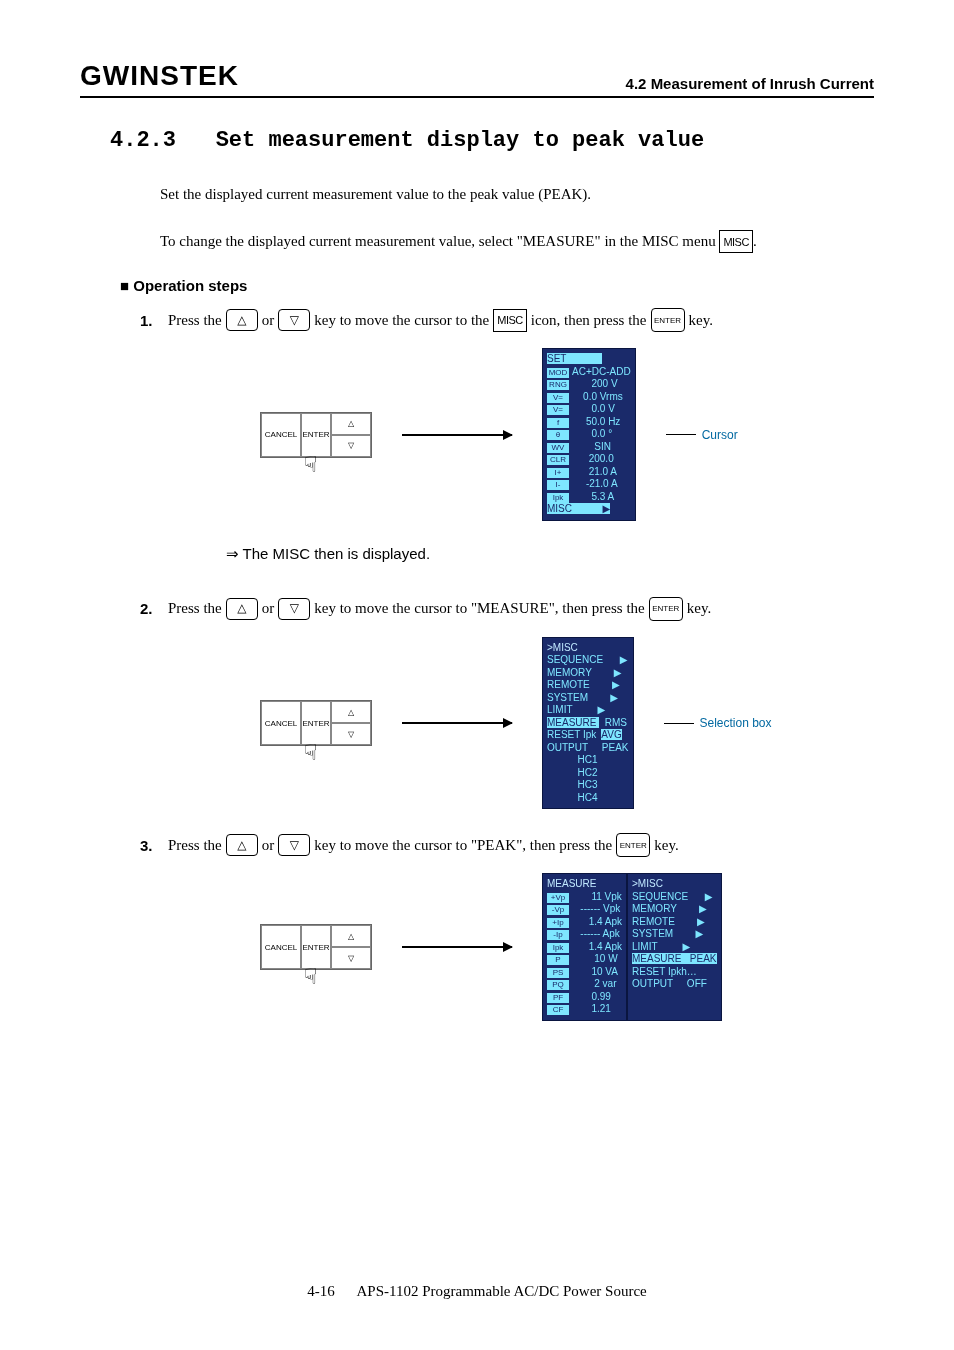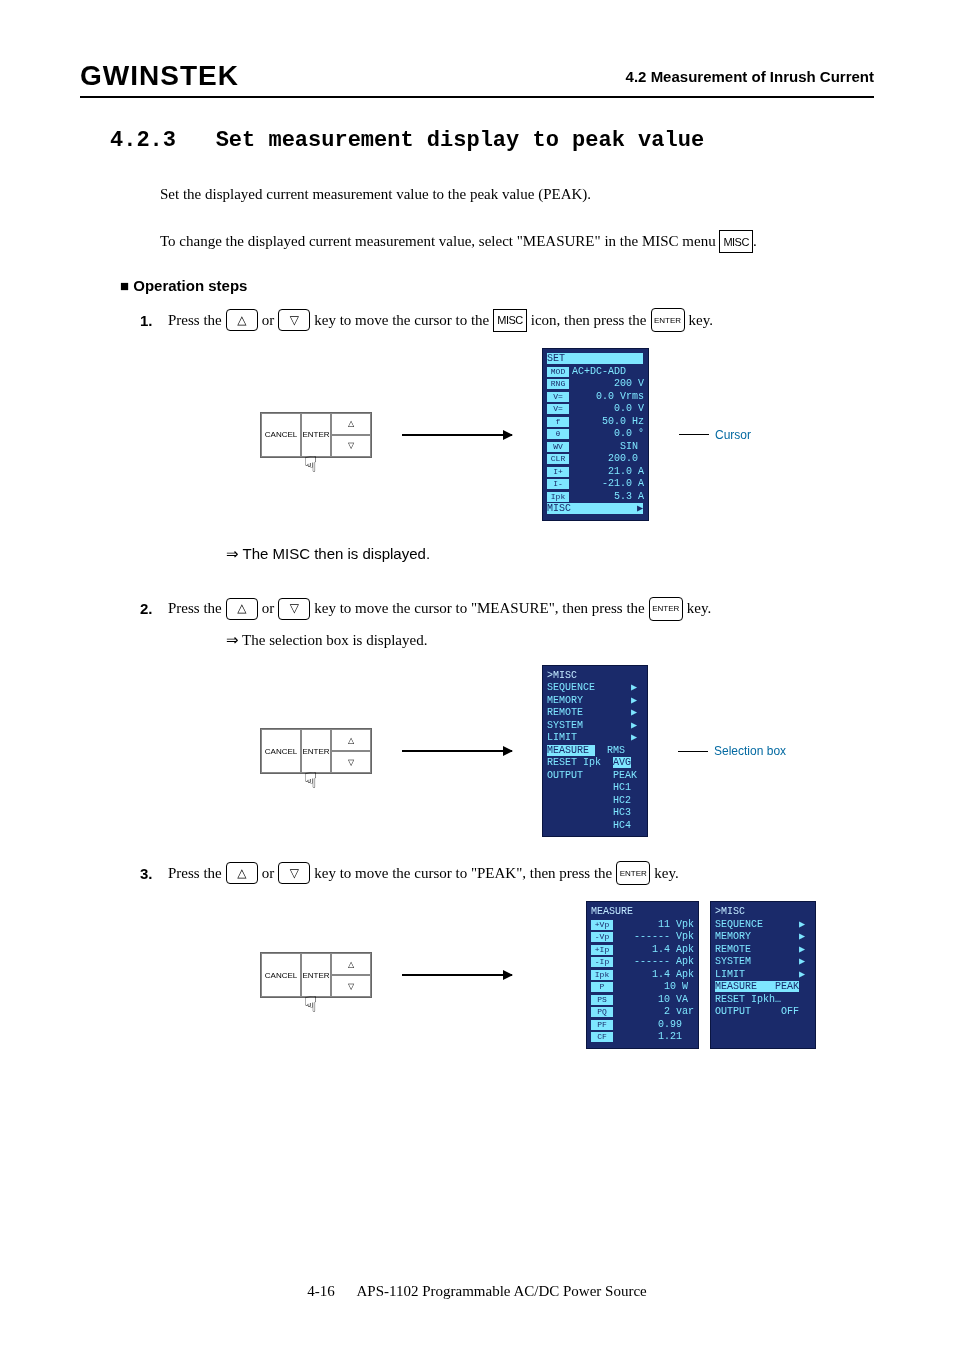--- a/index.html
+++ b/index.html
@@ -10,21 +10,21 @@
     font-family: "Times New Roman", serif;
     overflow: hidden;
     position: relative;
   }
   .page {
     padding: 60px 80px 40px 80px;
   }
   .header-row {
     display: flex;
     justify-content: space-between;
-    align-items: center;
+    align-items: flex-end;
     border-bottom: 2px solid #000;
     padding-bottom: 4px;
     margin-bottom: 30px;
   }
   .logo {
     font-family: Arial, sans-serif;
     font-weight: 900;
     font-size: 28px;
     letter-spacing: 1px;
     display: flex;
@@ -148,21 +148,21 @@
     position: absolute;
     right: -1px;
     top: -4px;
     border-left: 10px solid #000;
     border-top: 5px solid transparent;
     border-bottom: 5px solid transparent;
   }
   .screen {
     background: #1a2a6a;
     color: #7ee6ff;
-    font-family: Liberation Mono, monospace;
+    font-family: Liberation Sans, sans-serif;
     font-size: 10px;
     line-height: 1.25;
     padding: 4px;
     border: 1px solid #0a1540;
     display: inline-block;
     white-space: pre;
   }
   .screen .hilite { background: #7ee6ff; color: #1a2a6a; }
   .screen .titlebar { color: #c0e8ff; }
   .screen .tag {
@@ -190,21 +190,21 @@
     margin-right: 6px;
   }
   .footer {
     position: absolute;
     bottom: 50px;
     left: 0;
     width: 100%;
     text-align: center;
     font-size: 15px;
   }
-  .screens-pair { display: flex; gap: 11px; margin-left: 44px; }
+  .screens-pair { display: flex; gap: 0; }
 </style>
 </head>
 <body>
 
 <div class="page">
   <div class="header-row">
     <div class="logo">GWINSTEK</div>
     <div class="header-right">4.2 Measurement of Inrush Current</div>
   </div>
 
@@ -274,21 +274,20 @@
       <div class="step-line">
         <span class="step-num">2.</span>
         <span>Press the </span>
         <span class="key-box">△</span>
         <span> or </span>
         <span class="key-box">▽</span>
         <span> key to move the cursor to  "MEASURE", then press the </span>
         <span class="key-box key-enter">ENTER</span>
         <span> key.</span>
       </div>
-      <div class="result-line-serif arrow-sym">The selection box is displayed.</div>
 
       <div class="figure-row">
         <div class="keypad">
           <div class="grid">
             <div class="cell" style="grid-row:1/3">CANCEL</div>
             <div class="cell">△</div>
             <div class="cell" style="grid-row:1/3">ENTER</div>
             <div class="cell">▽</div>
           </div>
           <div class="hand">☟</div>

